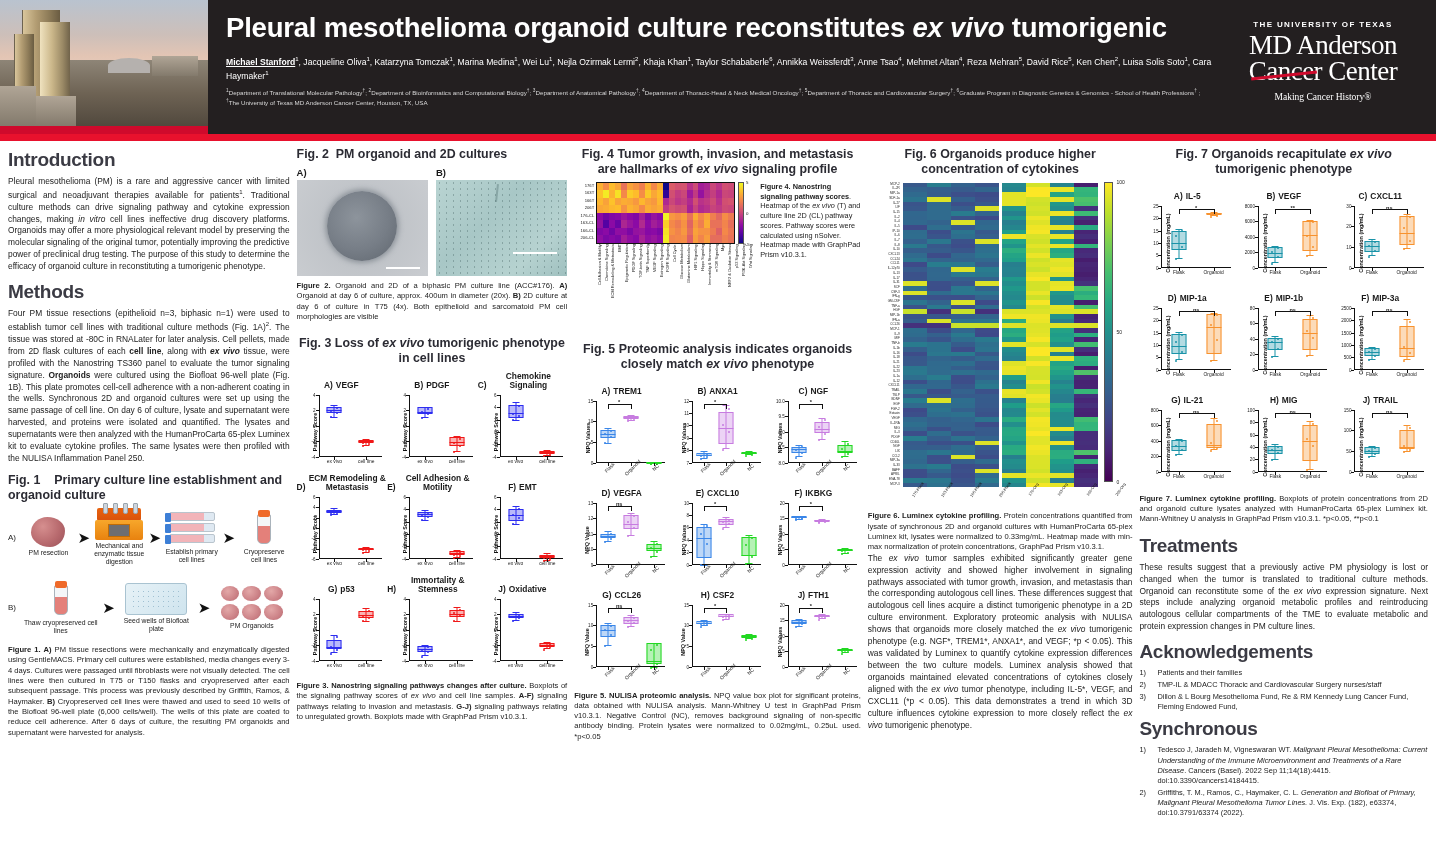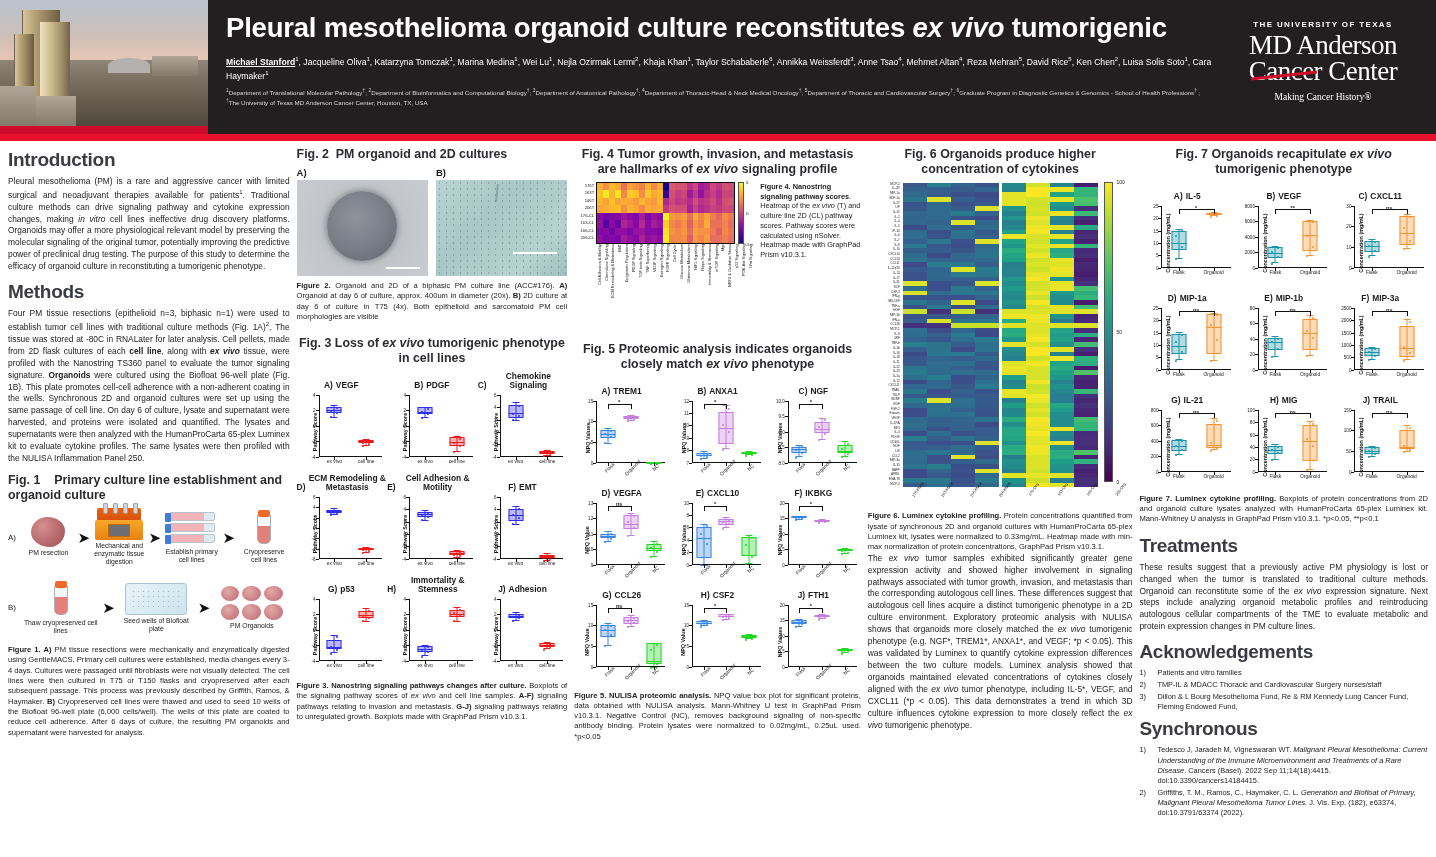--- a/index.html
+++ b/index.html
@@ -822,21 +822,21 @@
               <div class="dot" style="left:calc(75% + -3px);top:19.999999999999996%;background:#f01818"></div>
               <div class="dot" style="left:calc(75% + 3px);top:15.000000000000002%;background:#f01818"></div>
               <div class="xtick" style="left:75%"></div>
               <div class="xlab" style="left:75%">cell line</div>
             </div>
           </div>
         </div>
         <div class="bp">
           <div class="bp-head">
             <span class="pl">J)</span>
-            <span>Adhesion</span>
+            <span>Oxidative</span>
           </div>
           <div class="bp-plot">
             <div class="bp-ylab">Pathway Score</div>
             <div class="bp-axes">
               <div class="bp-yaxis"></div>
               <div class="bp-xaxis"></div>
               <div class="tick" style="top:0%"></div>
               <div class="ticklab" style="top:0%">4</div>
               <div class="tick" style="top:25%"></div>
               <div class="ticklab" style="top:25%">2</div>
@@ -2866,21 +2866,21 @@
       </div>
     <p class="cap" style="margin-top:8px;"><b>Figure 7. Luminex cytokine profiling.</b> Boxplots of protein concentrations from 2D and organoid culture lysates analyzed with HumanProCarta 65-plex Luminex kit. Mann-Whitney U analysis in GraphPad Prism v10.3.1. *p&lt;0.05, **p&lt;0.1</p>
 
     <h2 class="sec" style="margin-top:10px;">Treatments</h2>
     <p class="body">These results suggest that a previously active PM physiology is lost or changed when the tumor is translated to traditional culture methods. Organoid can reconstitute some of the <i>ex vivo</i> expression signature. Next steps include analyzing organoid metabolic profiles and reintroducing autologous cellular compartments of the TME to evaluate metabolic and protein expression changes in PM culture lines.</p>
 
     <h2 class="sec" style="margin-top:6px;">Acknowledgements</h2>
     <ul class="ack-list" id="ack-list">
         <li>
           <span class="n">1)</span>
-          <span>Patients and vitro families</span>
+          <span>Patients and their families</span>
         </li>
         <li>
           <span class="n">2)</span>
           <span>TMP-IL &amp; MDACC Thoracic and Cardiovascular Surgery nurses/staff</span>
         </li>
         <li>
           <span class="n">3)</span>
           <span>Dillon &amp;  L Bourg Mesothelioma Fund, Re &amp; RM Kennedy Lung Cancer Fund, Fleming Endowed Fund,</span>
         </li>
       </ul>

